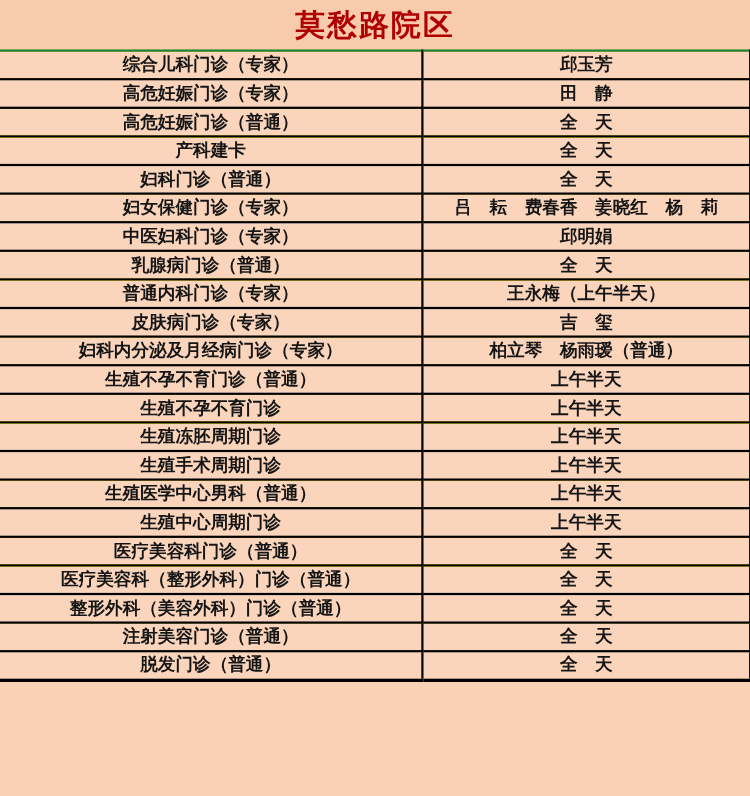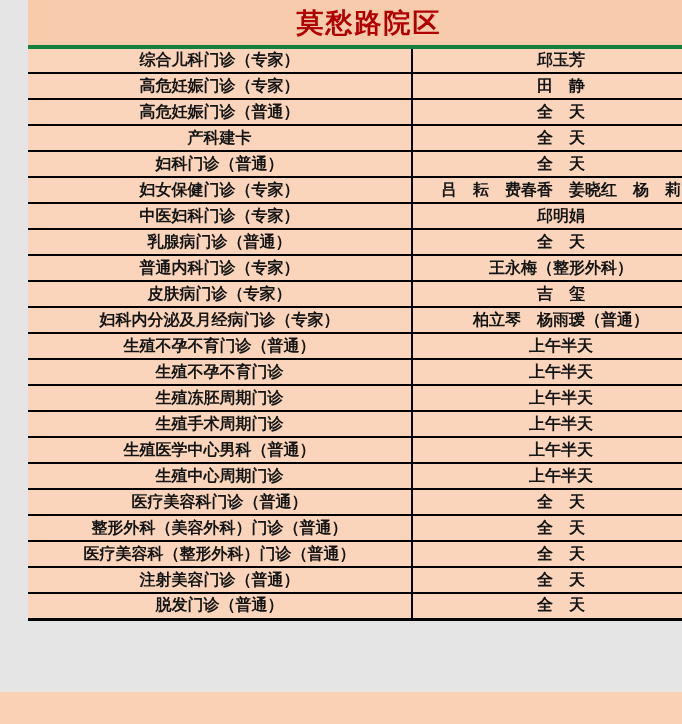--- a/index.html
+++ b/index.html
@@ -5,23 +5,22 @@
   * { margin: 0; padding: 0; box-sizing: border-box; }
   html, body {
     width: 682px;
     height: 724px;
     background: #F9D2B6;
     font-family: "Liberation Serif", "DejaVu Serif", serif;
     overflow: hidden;
   }
   .page {
     width: 682px;
-    height: 692px;
-    background: #e5e5e5;
-    padding-left: 28px;
+    height: 568px;
+    background: #fde047;
   }
   .campus-header {
     width: 682px;
     height: 45px;
     display: flex;
     align-items: center;
     justify-content: center;
     background: #F8CBAD;
     color: #B00000;
     font-size: 27px;
@@ -41,21 +40,21 @@
     height: 26px;
     text-align: center;
     vertical-align: middle;
     font-weight: bold;
     font-size: 16px;
     color: #151515;
     overflow: hidden;
     white-space: nowrap;
   }
   table.schedule td:first-child { border-left: none; }
-  table.schedule tr:first-child td { border-top: 4px solid #15803d; }
+  table.schedule tr:first-child td { border-top: 2px solid #15803d; }
   table.schedule tr:last-child td { border-bottom: 3px solid #000; }
 </style>
 </head>
 <body>
 
 <div class="page">
   <div class="campus-header">莫愁路院区</div>
   <table class="schedule">
     <colgroup>
       <col class="c1">
@@ -89,21 +88,21 @@
         <tr>
           <td>中医妇科门诊（专家）</td>
           <td>邱明娟</td>
         </tr>
         <tr>
           <td>乳腺病门诊（普通）</td>
           <td>全　天</td>
         </tr>
         <tr>
           <td>普通内科门诊（专家）</td>
-          <td>王永梅（整形外科）</td>
+          <td>王永梅（上午半天）</td>
         </tr>
         <tr>
           <td>皮肤病门诊（专家）</td>
           <td>吉　玺</td>
         </tr>
         <tr>
           <td>妇科内分泌及月经病门诊（专家）</td>
           <td>柏立琴　杨雨瑷（普通）</td>
         </tr>
         <tr>
@@ -128,25 +127,25 @@
         </tr>
         <tr>
           <td>生殖中心周期门诊</td>
           <td>上午半天</td>
         </tr>
         <tr>
           <td>医疗美容科门诊（普通）</td>
           <td>全　天</td>
         </tr>
         <tr>
-          <td>整形外科（美容外科）门诊（普通）</td>
+          <td>医疗美容科（整形外科）门诊（普通）</td>
           <td>全　天</td>
         </tr>
         <tr>
-          <td>医疗美容科（整形外科）门诊（普通）</td>
+          <td>整形外科（美容外科）门诊（普通）</td>
           <td>全　天</td>
         </tr>
         <tr>
           <td>注射美容门诊（普通）</td>
           <td>全　天</td>
         </tr>
         <tr>
           <td>脱发门诊（普通）</td>
           <td>全　天</td>
         </tr>

